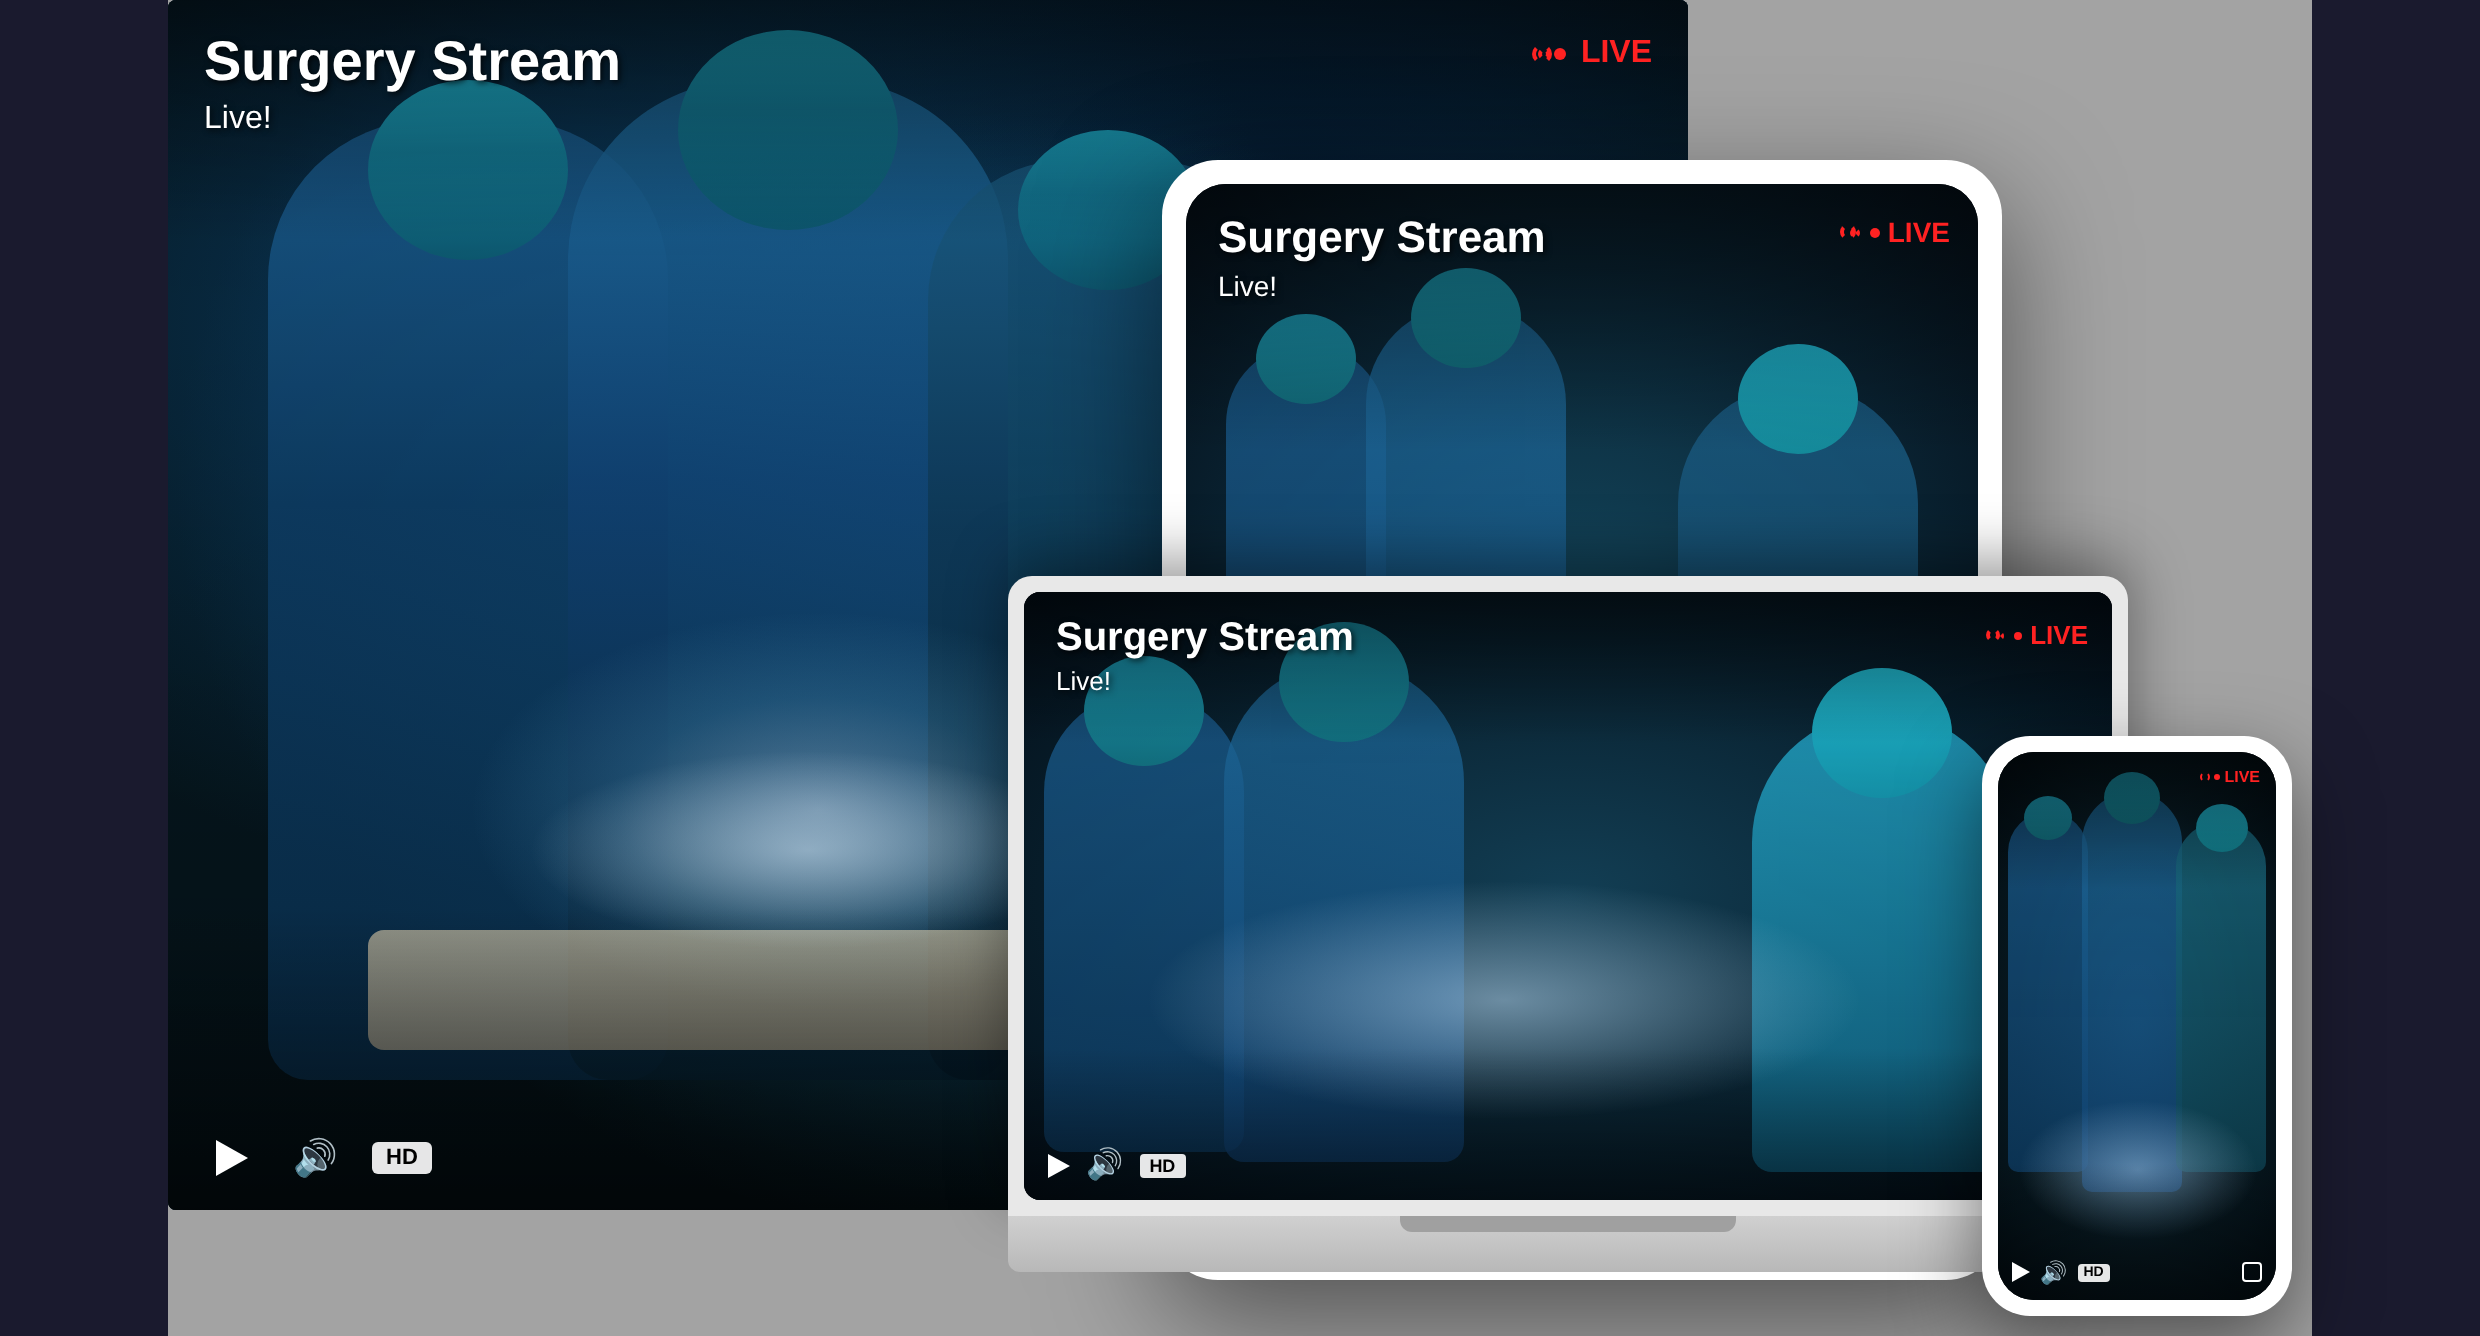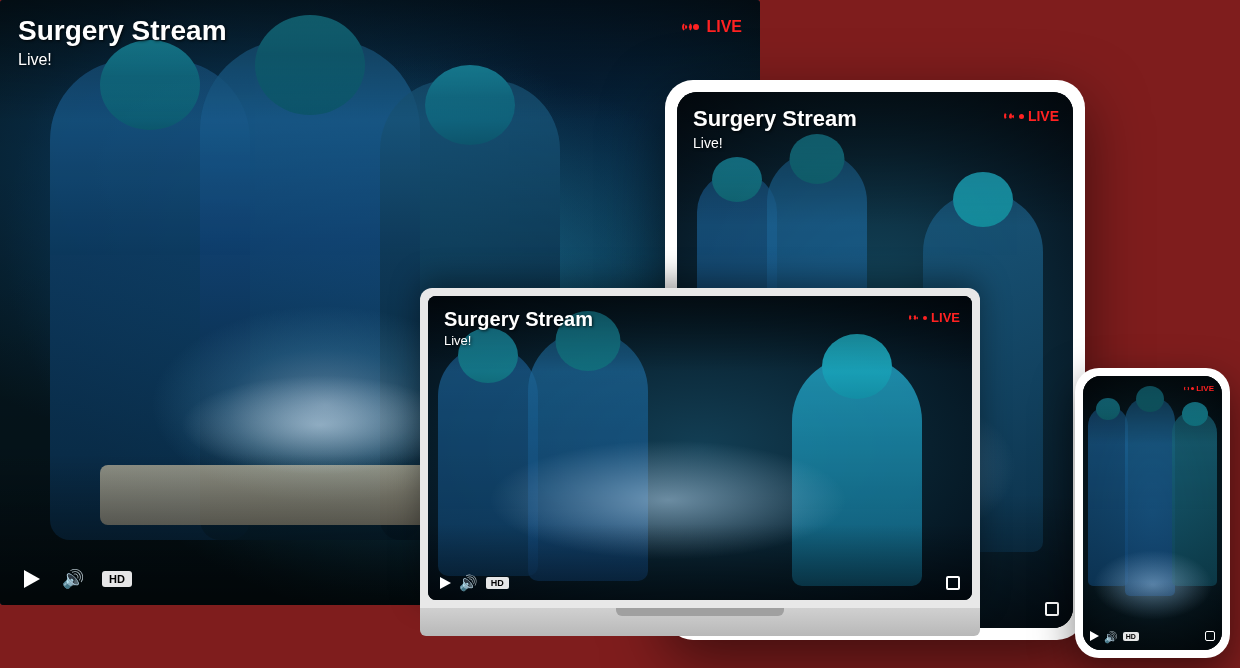--- a/index.html
+++ b/index.html
@@ -10,23 +10,23 @@
       background: #1a1a2e;
       display: flex;
       align-items: center;
       justify-content: center;
       overflow: hidden;
       font-family: Arial, sans-serif;
     }
 
     .scene {
       position: relative;
-      width: 1240px;
+      width: 1072px;
       height: 668px;
-      background: #7f1d1d;
+      background: #a3a3a3;
     }
 
     
     .main-player {
       position: absolute;
       left: 0;
       top: 0;
       width: 760px;
       height: 605px;
       background: #0a0a14;

